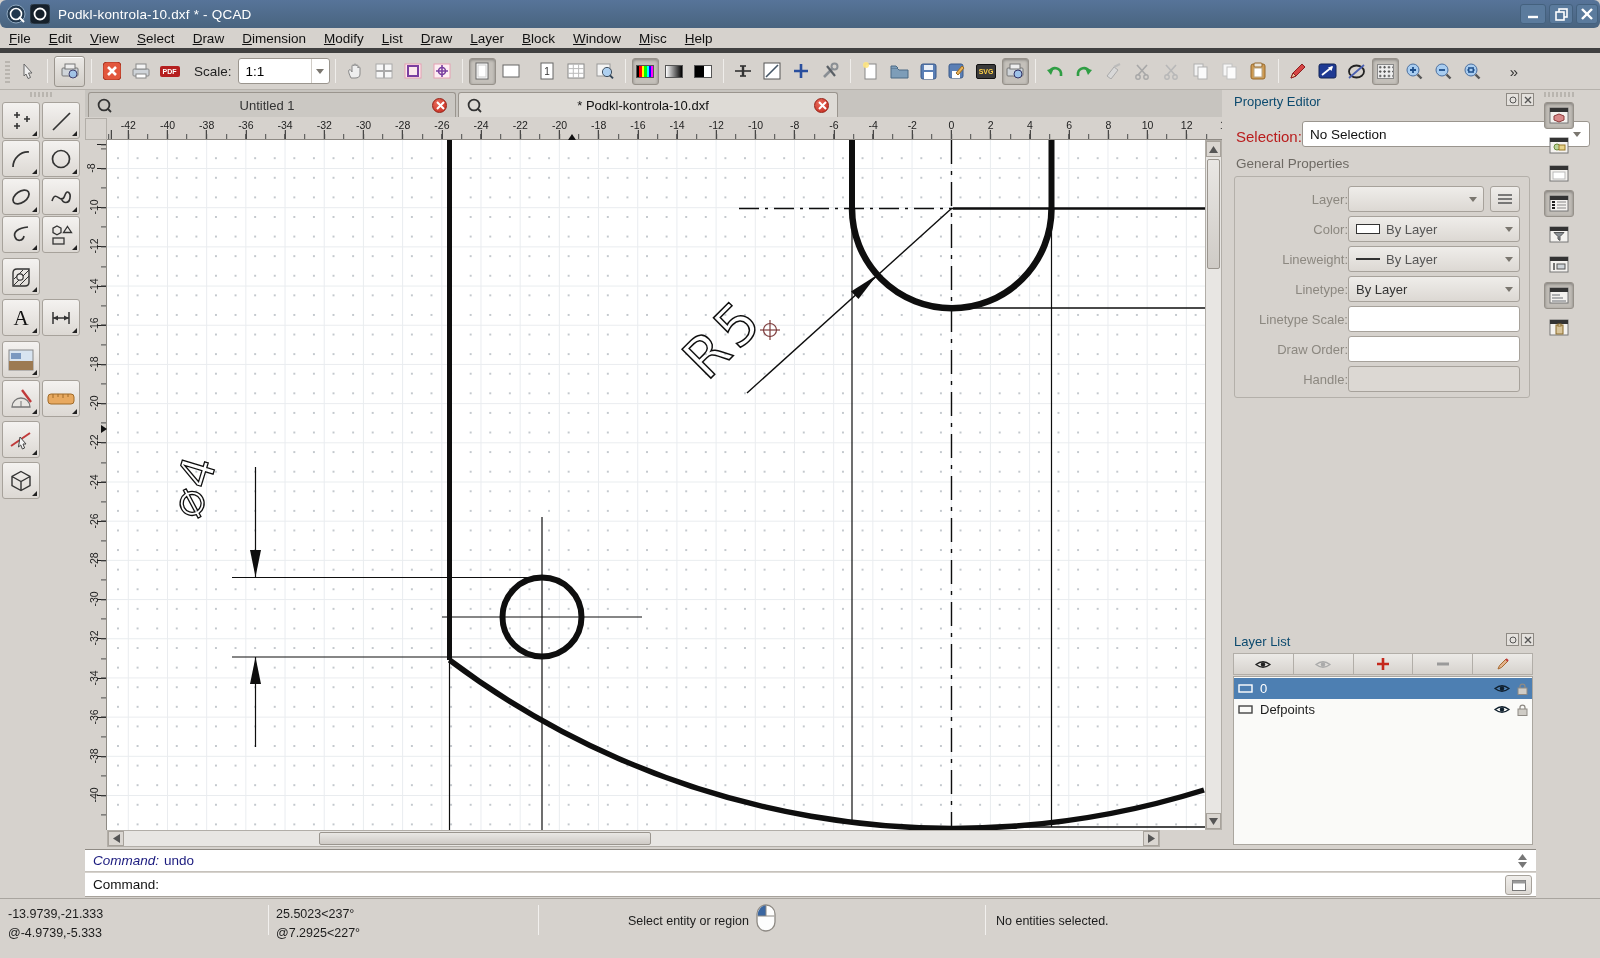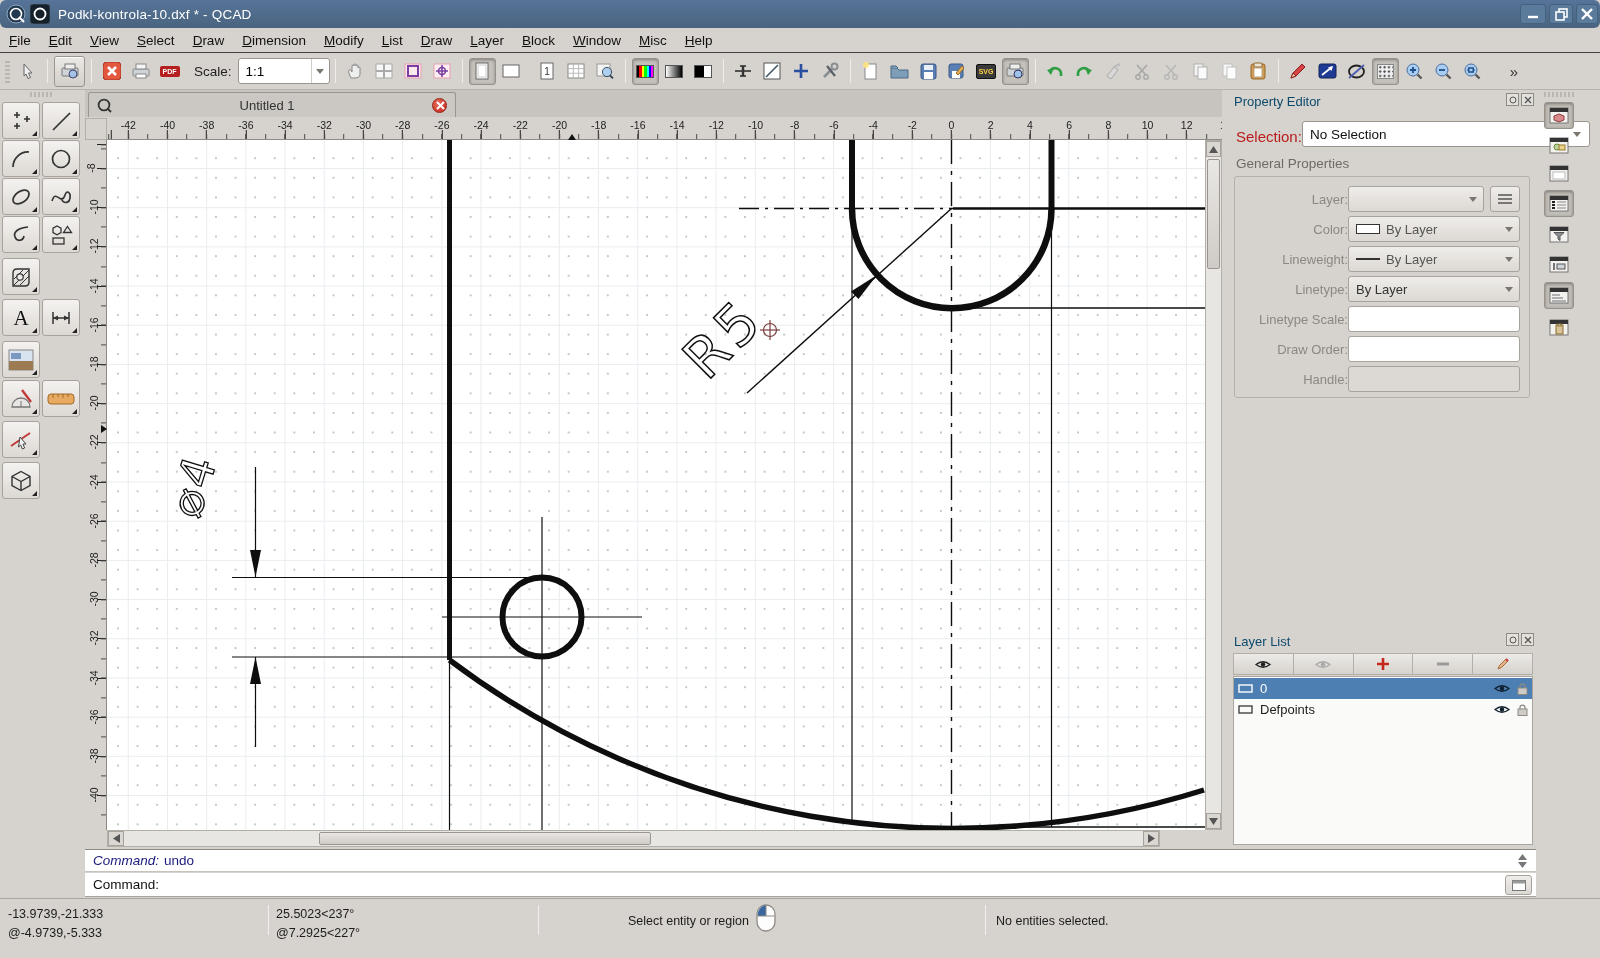--- a/index.html
+++ b/index.html
@@ -9,21 +9,21 @@
   .app { position:relative; width:1600px; height:958px; background:#d6d2cd; }
 
   
   .titlebar { left:0; top:0; width:1600px; height:28px; background:linear-gradient(#577499,#49647f);
               color:#fff; display:flex; align-items:center;border-radius:6px; }
   .title-text { font-size:13.5px; margin-left:8px; letter-spacing:.2px; }
   .win-btn { position:absolute; top:4px; height:20px; border-radius:3px; background:#5b7b9d;
              border:1px solid #44617e; display:flex; align-items:center; justify-content:center; }
 
   
-  .menubar { left:0; top:28px; width:1600px; height:25px; background:#d6d2cd; display:flex; align-items:center; border-bottom:1px solid #404040;}
+  .menubar { left:0; top:28px; width:1600px; height:25px; background:#d6d2cd; display:flex; align-items:center; border-bottom:5px solid #404040;}
   .menu-item { font-size:13.5px; color:#111; padding:3px 9px; cursor:default; }
   .menu-item::first-letter { text-decoration:underline; }
 
   
   .toolbar { left:0; top:53px; width:1600px; height:37px; background:#d6d2cd; display:flex;
              align-items:center; border-bottom:1px solid #b6b2ac; padding-left:2px; }
   .tb { width:27px; height:27px; border-radius:3px; display:flex; align-items:center;
         justify-content:center; flex:0 0 auto; margin:0 1px; }
   .tb.pressed { background:#c4c0ba; box-shadow:inset 0 1px 3px rgba(0,0,0,.35); border:1px solid #96918a; }
   .tb.raised  { border:1px solid #9a958e; background:linear-gradient(#eceae7,#d2cec8); box-shadow:0 1px 0 #fff inset; }
@@ -445,20 +445,32 @@
     </div>
   </div>
 
   <div class="abs tabbar">
     <div class="tab inactive" style="left:3px;width:368px">
       <svg width="15" height="15">
           <circle cx="7" cy="7" r="5.4" fill="none" stroke="#333" stroke-width="1.8"></circle>
           <line x1="10.5" y1="10.5" x2="14" y2="14" stroke="#333" stroke-width="1.8"></line>
         </svg>
       <span class="tab-label">Untitled 1</span>
+      <span class="tab-close">
+        <svg width="9" height="9">
+            <path d="M1,1 L8,8 M8,1 L1,8" stroke="#fff" stroke-width="2"></path>
+          </svg>
+      </span>
+    </div>
+    <div class="tab active" style="left:373px;width:380px">
+      <svg width="15" height="15">
+          <circle cx="7" cy="7" r="5.4" fill="none" stroke="#333" stroke-width="1.8"></circle>
+          <line x1="10.5" y1="10.5" x2="14" y2="14" stroke="#333" stroke-width="1.8"></line>
+        </svg>
+      <span class="tab-label">* Podkl-kontrola-10.dxf</span>
       <span class="tab-close">
         <svg width="9" height="9">
             <path d="M1,1 L8,8 M8,1 L1,8" stroke="#fff" stroke-width="2"></path>
           </svg>
       </span>
     </div>
   </div>
 
   <div class="abs leftpanel">
     <div class="abs" style="left:30px;top:2px;width:24px;height:5px;background:repeating-linear-gradient(90deg,#b9b5af 0 2px,transparent 2px 4px)"></div>

